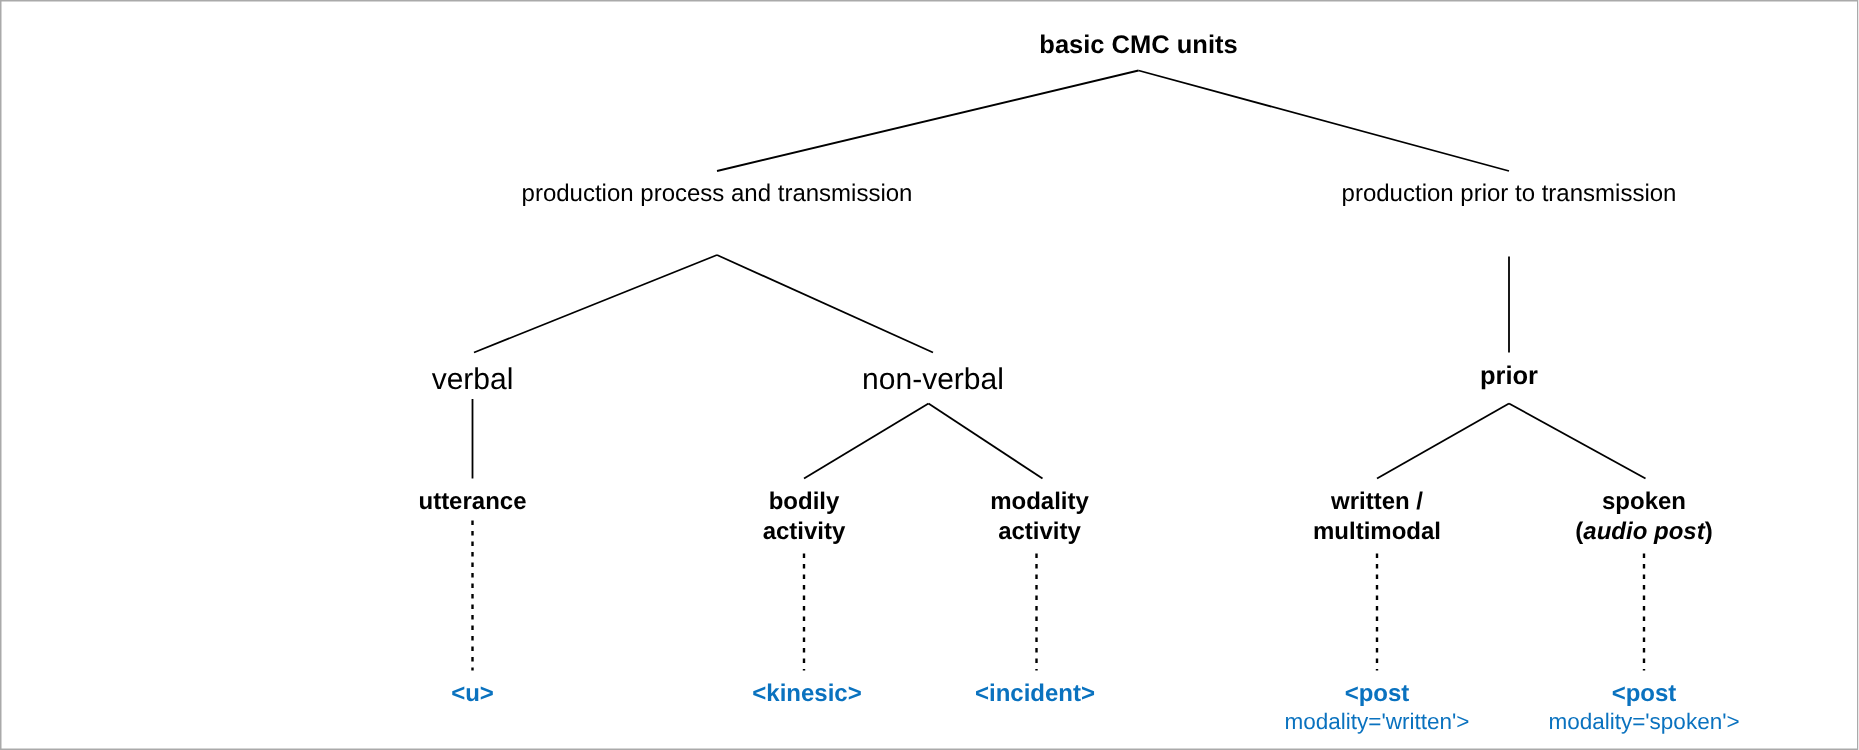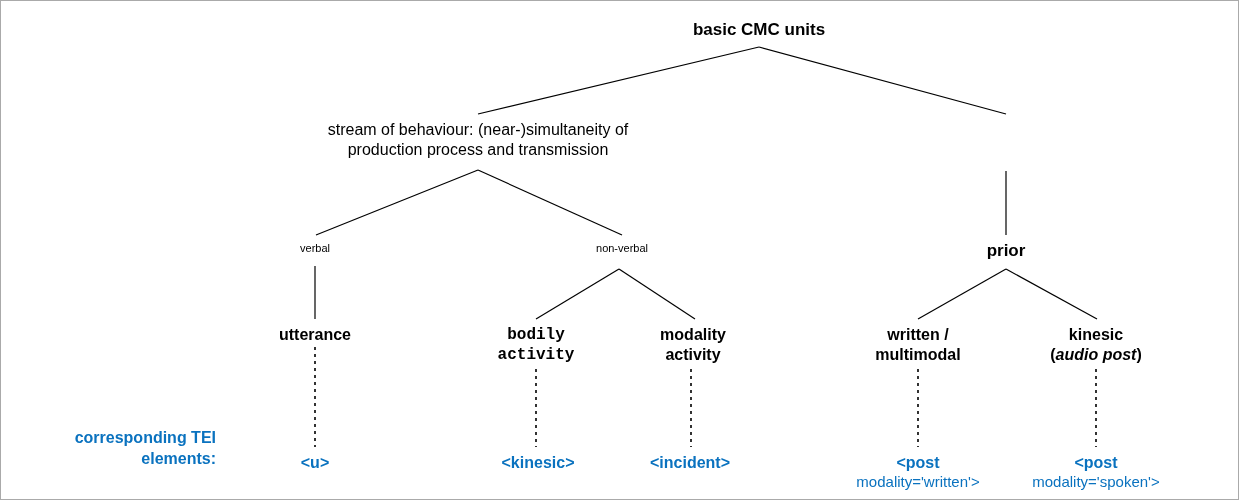--- a/index.html
+++ b/index.html
@@ -35,21 +35,21 @@
   }
   .node.lvl1 {
     font-size: 17px;
     font-weight: bold;
   }
   .node.lvl2 {
     font-size: 16px;
     font-weight: normal;
   }
   .node.lvl3 {
-    font-size: 11px;
+    font-size: 20px;
     font-weight: normal;
   }
   .node.lvl3.bold {
     font-weight: bold;
     font-size: 17px;
   }
   .node.lvl4 {
     font-size: 16px;
     font-weight: bold;
   }
@@ -106,67 +106,63 @@
       <line x1="690" y1="368" x2="690" y2="446" stroke="#000000" stroke-width="1.6" stroke-dasharray="3,4"></line>
       <line x1="917" y1="368" x2="917" y2="446" stroke="#000000" stroke-width="1.6" stroke-dasharray="3,4"></line>
       <line x1="1095" y1="368" x2="1095" y2="446" stroke="#000000" stroke-width="1.6" stroke-dasharray="3,4"></line>
     </svg>
 
   <div class="node lvl1" style="left:758px; top:18px;">
     <span class="ln">basic CMC units</span>
   </div>
 
   <div class="node lvl2" style="left:477px; top:119px;">
-    <span class="ln">stream of behaviour: (near-)simultaneity of</span>
     <span class="ln">production process and transmission</span>
   </div>
 
   <div class="node lvl2" style="left:1005px; top:119px;">
+    <span class="ln">production prior to transmission</span>
   </div>
 
   <div class="node lvl3" style="left:314px; top:240px;">
     <span class="ln">verbal</span>
   </div>
 
   <div class="node lvl3" style="left:621px; top:240px;">
     <span class="ln">non-verbal</span>
   </div>
 
   <div class="node lvl3 bold" style="left:1005px; top:239px;">
     <span class="ln">prior</span>
   </div>
 
   <div class="node lvl4" style="left:314px; top:324px;">
     <span class="ln">utterance</span>
   </div>
 
-  <div class="node lvl4" style="left:535px; top:324px;font-family:Liberation Mono, monospace;">
+  <div class="node lvl4" style="left:535px; top:324px;">
     <span class="ln">bodily</span>
     <span class="ln">activity</span>
   </div>
 
   <div class="node lvl4" style="left:692px; top:324px;">
     <span class="ln">modality</span>
     <span class="ln">activity</span>
   </div>
 
   <div class="node lvl4 plain" style="left:917px; top:324px;">
     <span class="ln">written /</span>
     <span class="ln">multimodal</span>
   </div>
 
   <div class="node lvl4 plain" style="left:1095px; top:324px;">
-    <span class="ln">kinesic</span>
+    <span class="ln">spoken</span>
     <span class="ln">(<span class="italic">audio post</span>)</span>
   </div>
 
-  <div id="tei-legend" style="left:0px; width:215px; top:427px;">
-    <span class="ln">corresponding TEI</span>
-    <span class="ln">elements:</span>
-  </div>
 
   <div class="tei" style="left:314px; top:452px;">
     <span class="ln">&lt;u&gt;</span>
   </div>
 
   <div class="tei" style="left:537px; top:452px;">
     <span class="ln">&lt;kinesic&gt;</span>
   </div>
 
   <div class="tei" style="left:689px; top:452px;">

